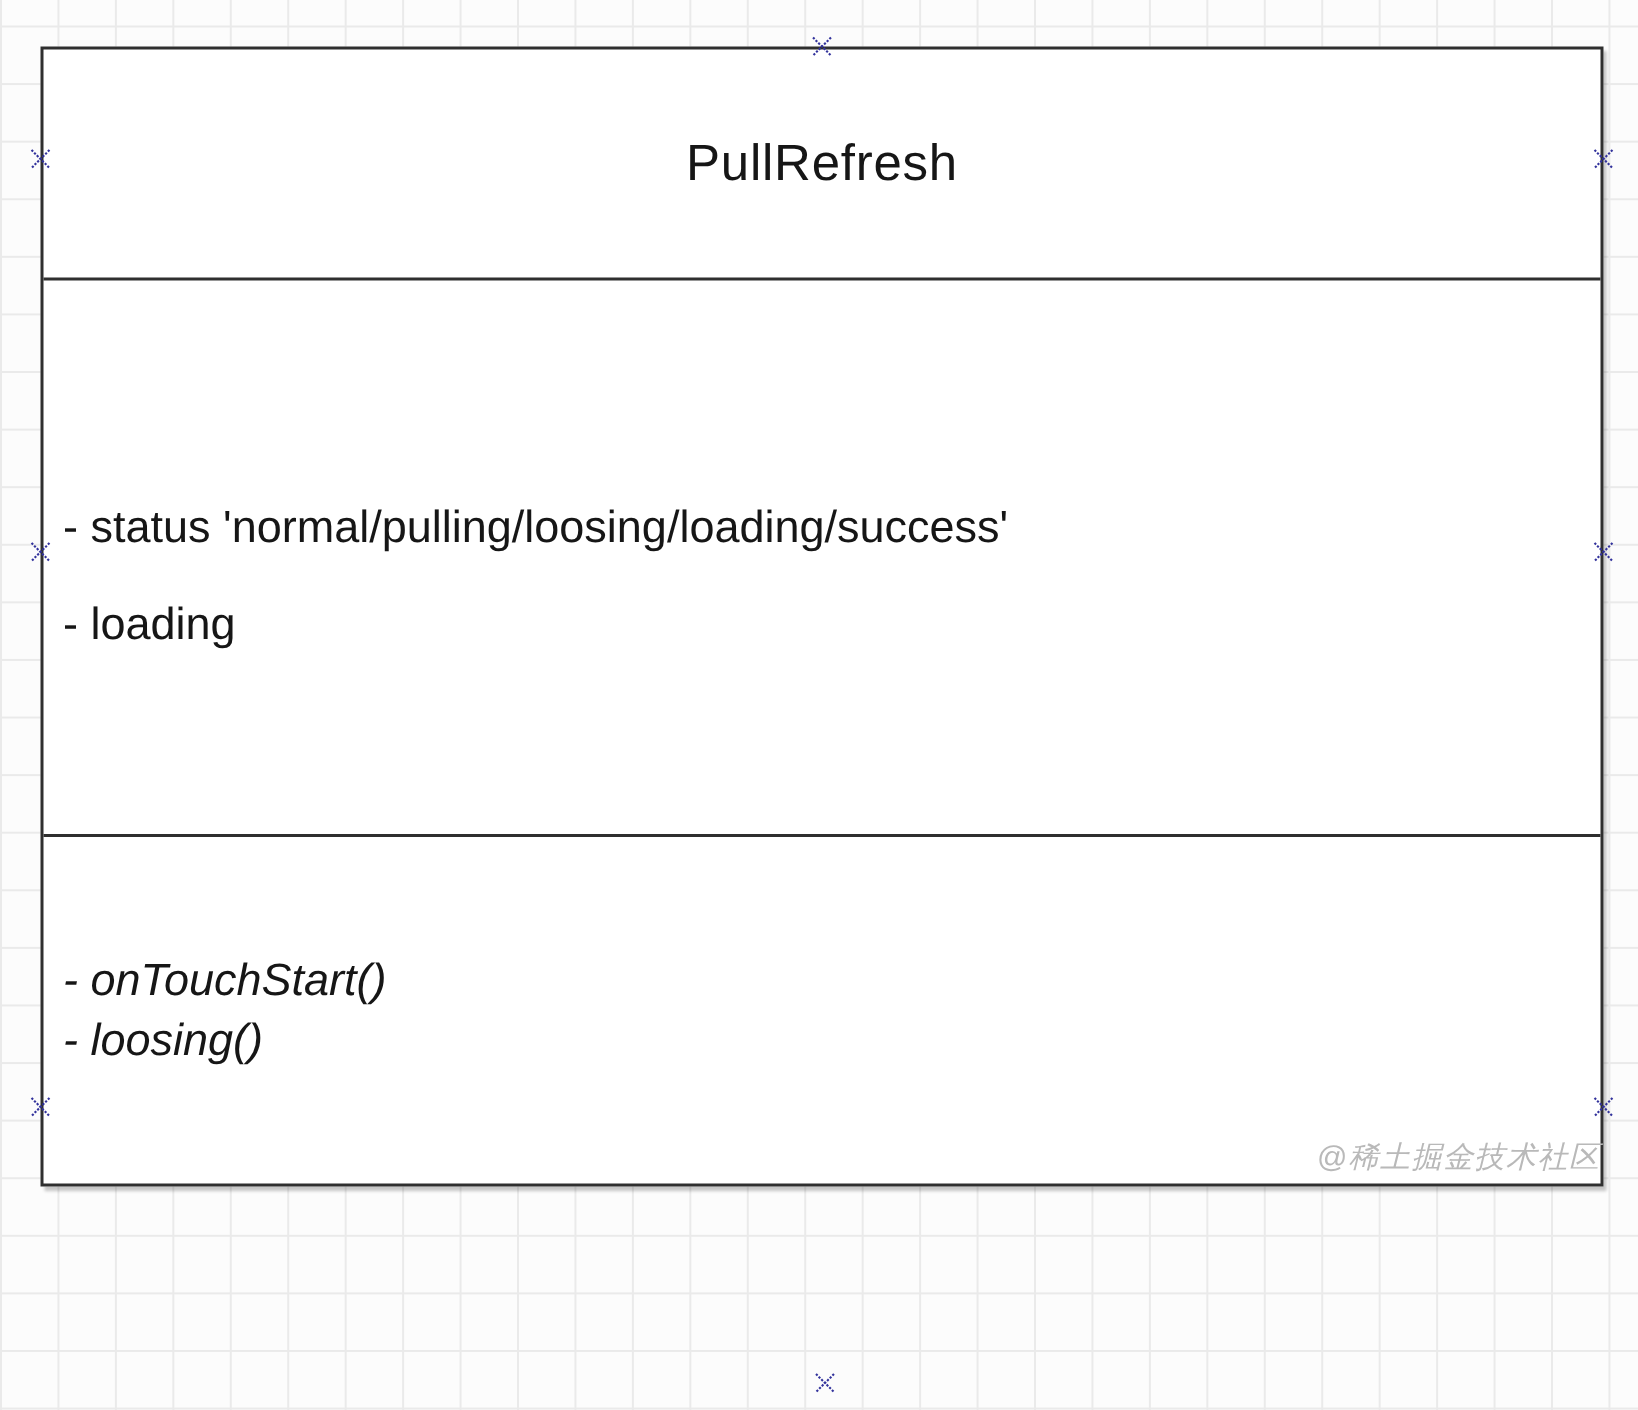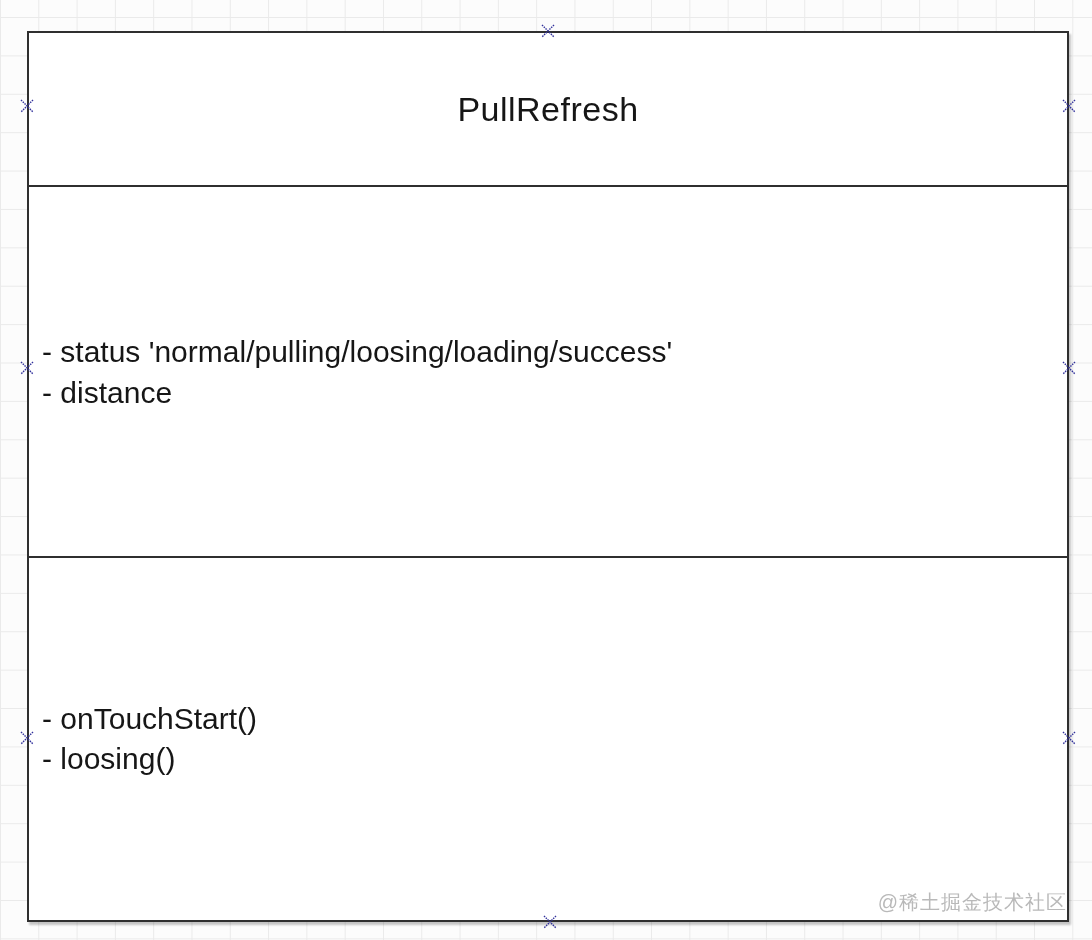--- a/index.html
+++ b/index.html
@@ -21,21 +21,21 @@
     left:0;top:0;width:1092px;height:940px;
     background-image:
       linear-gradient(to right, var(--grid-color) 1px, transparent 1px),
       linear-gradient(to bottom, var(--grid-color) 1px, transparent 1px);
     background-size:38.3px 38.4px, 38.3px 38.4px;
     background-position:0 0, 0 17px;
   }
   .uml-class{
     position:absolute;
     left:27px;top:31px;
-    width:1042px;height:891px;
+    width:1042px;height:760px;
     background:#ffffff;
     border:2px solid var(--border-color);
     box-shadow:2px 3px 2px rgba(0,0,0,0.22);
     display:flex;
     flex-direction:column;
   }
   .uml-title-section{
     height:152px;
     flex:0 0 auto;
     display:flex;
@@ -57,28 +57,29 @@
     padding-left:13px;
   }
   .uml-method-section{
     flex:1 1 auto;
     border-top:2px solid var(--border-color);
     display:flex;
     flex-direction:column;
     justify-content:center;
     padding-left:13px;
     position:relative;
+    font-style:italic;
   }
   .member-line{
     font-size:30px;
     line-height:40px;
     color:var(--text-color);
     white-space:pre;
   }
-  .uml-attr-section .member-line{line-height:41px;}
+  .uml-attr-section .member-line{line-height:41px;margin-top:24px;}
   .watermark{
     position:absolute;
     right:0;
     bottom:4px;
     font-size:20px;
     color:var(--watermark-color);
     letter-spacing:1px;
   }
   .conn-point{
     position:absolute;
@@ -102,21 +103,21 @@
 <div class="grid-canvas"></div>
 
 <div class="uml-class">
 
   <div class="uml-title-section">
     <div class="uml-title">PullRefresh</div>
   </div>
 
   <div class="uml-attr-section">
     <div class="member-line">- status 'normal/pulling/loosing/loading/success'</div>
-    <div class="member-line">- distance</div>
+    <div class="member-line">- loading</div>
   </div>
 
   <div class="uml-method-section">
     <div class="member-line">- onTouchStart()</div>
     <div class="member-line">- loosing()</div>
 
     <div class="watermark">@稀土掘金技术社区</div>
   </div>
 
 </div>

